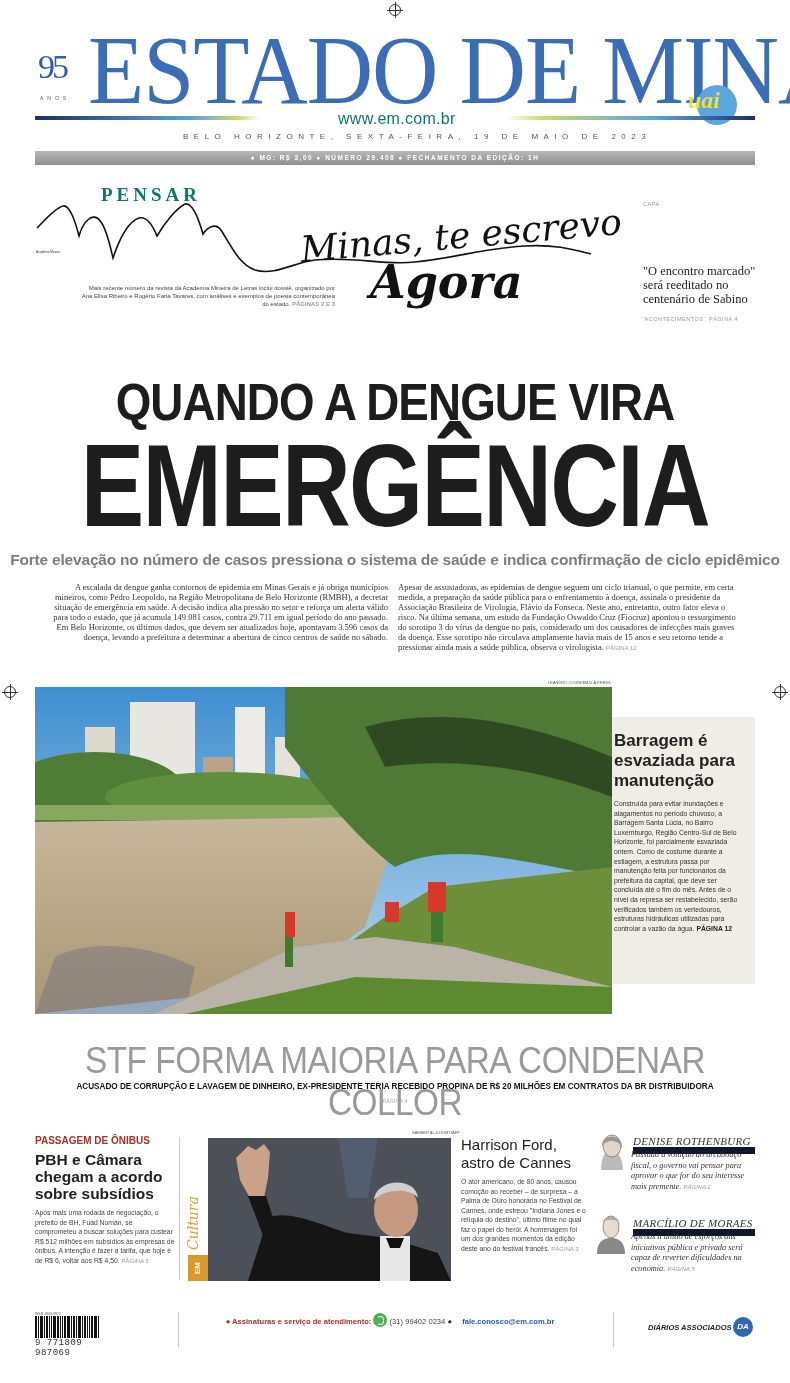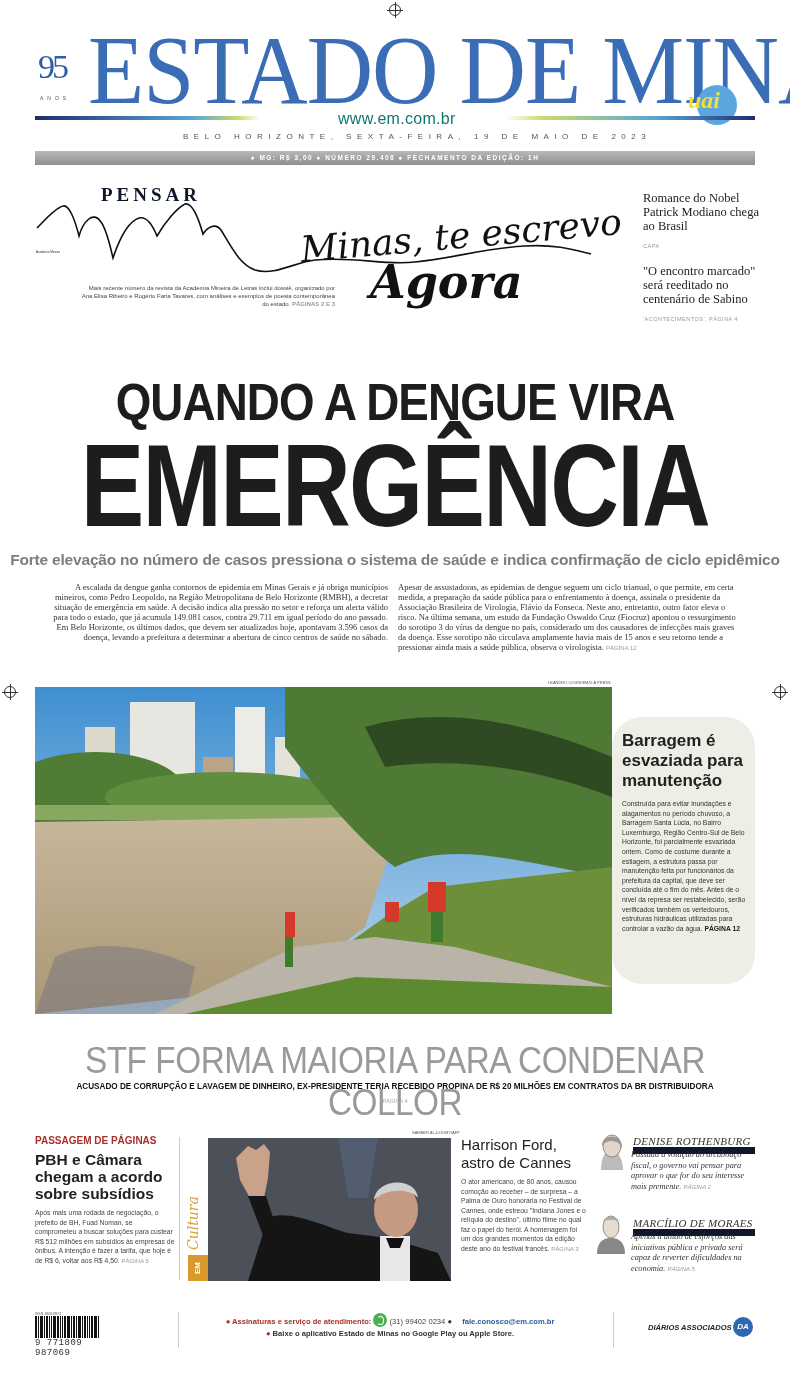--- a/index.html
+++ b/index.html
@@ -16,21 +16,21 @@
   .uai-badge { left: 697px; top: 85px; width: 40px; height: 40px; border-radius: 50%; background: #5ba6de; }
   .uai-text { left: 688px; top: 87px; font-family: "Liberation Serif", serif; font-style: italic; font-size: 24px; color: #f1e03a; font-weight: bold; }
   .mast-line-left { left: 35px; top: 116px; width: 225px; height: 4px; background: linear-gradient(90deg, #1e2e6b, #5aa4d8 70%, #c8dc6a 90%, #fff); }
   .mast-line-right { left: 505px; top: 116px; width: 250px; height: 4px; background: linear-gradient(90deg, #fff, #c8dc6a 15%, #5aa4d8 60%, #1e2e6b); }
   .mast-url { left: 338px; top: 110px; font-size: 16px; font-weight: normal; color: #0f766e; letter-spacing: 0.3px; }
   .mast-date { left: 183px; top: 132px; width: 430px; font-size: 8px; letter-spacing: 5.5px; color: #555; white-space: nowrap; }
   .mast-bar { left: 35px; top: 151px; width: 720px; height: 14px; background: linear-gradient(#b8b8b8, #8f8f8f); }
   .mast-bar-text { width: 100%; text-align: center; font-size: 6.5px; font-weight: bold; color: #fff; letter-spacing: 1.5px; line-height: 14px; }
 
   
-  .pensar-title { left: 101px; top: 184px; font-family: "Liberation Serif", serif; font-size: 19px; letter-spacing: 4px; color: #0f172a; font-weight: bold; }
+  .pensar-title { left: 101px; top: 184px; font-family: "Liberation Serif", serif; font-size: 19px; letter-spacing: 4px; color: #0f766e; font-weight: bold; }
   .pensar-svg { left: 35px; top: 200px; }
   .pensar-small { left: 36px; top: 250px; font-size: 3px; color: #333; }
   .pensar-script { left: 300px; top: 215px; font-family: "DejaVu Serif", serif; font-style: italic; font-size: 36px; color: #111; transform: rotate(-5deg); white-space: nowrap; }
   .pensar-agora { left: 370px; top: 255px; font-family: "DejaVu Serif", serif; font-style: italic; font-size: 46px; color: #111; font-weight: bold; }
   .pensar-desc { left: 80px; top: 284px; width: 255px; text-align: right; font-size: 6px; line-height: 8px; color: #444; }
   .pensar-desc .pg { color: #999; font-weight: bold; }
 
   
   .teaser { left: 643px; width: 125px; font-family: "Liberation Serif", serif; font-size: 12.5px; line-height: 14px; color: #222; }
   .teaser-pg { font-family: "Liberation Sans", sans-serif; font-size: 5.5px; color: #999; margin-top: 6px; letter-spacing: 0.5px; }
@@ -40,21 +40,21 @@
   .hl-2 { left: 0; width: 790px; top: 428px; text-align: center; font-size: 116px; font-weight: bold; color: #1d1d1d; letter-spacing: -2px; line-height: 1; transform: scaleX(0.82); }
   .hl-sub { left: 0; width: 790px; top: 551px; text-align: center; font-size: 15.5px; font-weight: bold; color: #7d7d7d; letter-spacing: -0.2px; }
   .body-col { font-family: "Liberation Serif", serif; font-size: 8.5px; line-height: 10px; color: #333; }
   .body-left { left: 50px; top: 582px; width: 338px; text-align: right; }
   .body-right { left: 398px; top: 582px; width: 345px; text-align: left; }
   .pg-ref { font-family: "Liberation Sans", sans-serif; font-size: 6px; color: #999; }
 
   
   .photo-credit { left: 548px; top: 680px; font-size: 4px; color: #555; }
   .photo { left: 35px; top: 687px; width: 577px; height: 327px; overflow: hidden; }
-  .barragem-box { left: 612px; top: 717px; width: 143px; height: 267px; background: #efeee6; padding: 14px 8px 8px 10px; border-radius: 30px; }
+  .barragem-box { left: 612px; top: 717px; width: 143px; height: 267px; background: #efeee6; padding: 14px 8px 8px 2px; }
   .barragem-title { font-size: 17px; font-weight: bold; line-height: 20px; color: #222; }
   .barragem-body { margin-top: 8px; font-size: 6.8px; line-height: 9.6px; color: #333; }
   .barragem-body b { font-weight: bold; color: #222; }
 
   
   .stf-title { left: 0; width: 790px; top: 1040px; text-align: center; font-size: 37px; color: #9a9a9a; letter-spacing: -0.5px; transform: scaleX(0.9); }
   .stf-sub { left: 0; width: 790px; top: 1081px; text-align: center; font-size: 8.6px; font-weight: bold; color: #111; transform: scaleX(0.95); }
   .stf-pg { left: 0; width: 790px; top: 1098px; text-align: center; font-size: 5.5px; color: #aaa; }
 
   
@@ -113,21 +113,20 @@
 </svg>
 <div class="abs pensar-small">Academia Mineira</div>
 <div class="abs pensar-script">Minas, te escrevo</div>
 <div class="abs pensar-agora">Agora</div>
 <div class="abs pensar-desc">
   <span>Mais recente número da revista da Academia Mineira de Letras inclui dossiê, organizado por Ana Elisa Ribeiro e Rogério Faria Tavares, com análises e exemplos de poesia contemporânea do estado.</span>
   <span class="pg">PÁGINAS 2 E 3</span>
 </div>
 
 <div class="abs teaser" style="top:191px;">
-  <div>Romance do Nobel Patrick Modiano chega ao Brasil</div>
   <div class="teaser-pg">CAPA</div>
 </div>
 <div class="abs teaser" style="top:264px;">
   <div>"O encontro marcado" será reeditado no centenário de Sabino</div>
   <div class="teaser-pg">'ACONTECIMENTOS', PÁGINA 4</div>
 </div>
 
 <div class="abs hl-1">QUANDO A DENGUE VIRA</div>
 <div class="abs hl-2">EMERGÊNCIA</div>
 <div class="abs hl-sub">Forte elevação no número de casos pressiona o sistema de saúde e indica confirmação de ciclo epidêmico</div>
@@ -178,21 +177,21 @@
   <div class="barragem-body">
     <span>Construída para evitar inundações e alagamentos no período chuvoso, a Barragem Santa Lúcia, no Bairro Luxemburgo, Região Centro-Sul de Belo Horizonte, foi parcialmente esvaziada ontem. Como de costume durante a estiagem, a estrutura passa por manutenção feita por funcionários da prefeitura da capital, que deve ser concluída até o fim do mês. Antes de o nível da represa ser restabelecido, serão verificados também os vertedouros, estruturas hidráulicas utilizadas para controlar a vazão da água.</span>
     <b>PÁGINA 12</b>
   </div>
 </div>
 
 <div class="abs stf-title">STF FORMA MAIORIA PARA CONDENAR COLLOR</div>
 <div class="abs stf-sub">ACUSADO DE CORRUPÇÃO E LAVAGEM DE DINHEIRO, EX-PRESIDENTE TERIA RECEBIDO PROPINA DE R$ 20 MILHÕES EM CONTRATOS DA BR DISTRIBUIDORA</div>
 <div class="abs stf-pg">PÁGINA 4</div>
 
-<div class="abs bus-kicker">PASSAGEM DE PÁGINAS</div>
+<div class="abs bus-kicker">PASSAGEM DE ÔNIBUS</div>
 <div class="abs bus-title">PBH e Câmara chegam a acordo sobre subsídios</div>
 <div class="abs bus-body">
   <span>Após mais uma rodada de negociação, o prefeito de BH, Fuad Noman, se comprometeu a buscar soluções para custear R$ 512 milhões em subsídios às empresas de ônibus. A intenção é fazer a tarifa, que hoje é de R$ 6, voltar aos R$ 4,50.</span>
   <span class="pg-ref">PÁGINA 5</span>
 </div>
 <div class="abs vdivider" style="left:179px;top:1137px;height:143px;"></div>
 
 <div class="abs cultura-text" style="top:1250px;">Cultura</div>
 <div class="abs em-badge">EM</div>
 <div class="abs ford-credit">SAMEER AL-DOUMY/AFP</div>
@@ -271,19 +270,16 @@
   <div class="barcode-num">9 771809 987069</div>
 </div>
 <div class="abs vdivider" style="left:178px;top:1312px;height:36px;"></div>
 <div class="abs foot-lines">
   <div>
     <span class="red">● <span>Assinaturas e serviço de atendimento:</span></span>
     <span class="wa-icon"></span>
     <span class="norm">(31) 99402 0234</span>
     ● <span class="blue">fale.conosco@em.com.br</span>
   </div>
-  <div>
-    <span class="red">●</span> <span>Baixe o aplicativo Estado de Minas no Google Play ou Apple Store.</span>
-  </div>
 </div>
 <div class="abs vdivider" style="left:613px;top:1312px;height:36px;"></div>
 <div class="abs diarios">DIÁRIOS ASSOCIADOS</div>
 <div class="abs da-logo">DA</div>
 
 </body></html>

